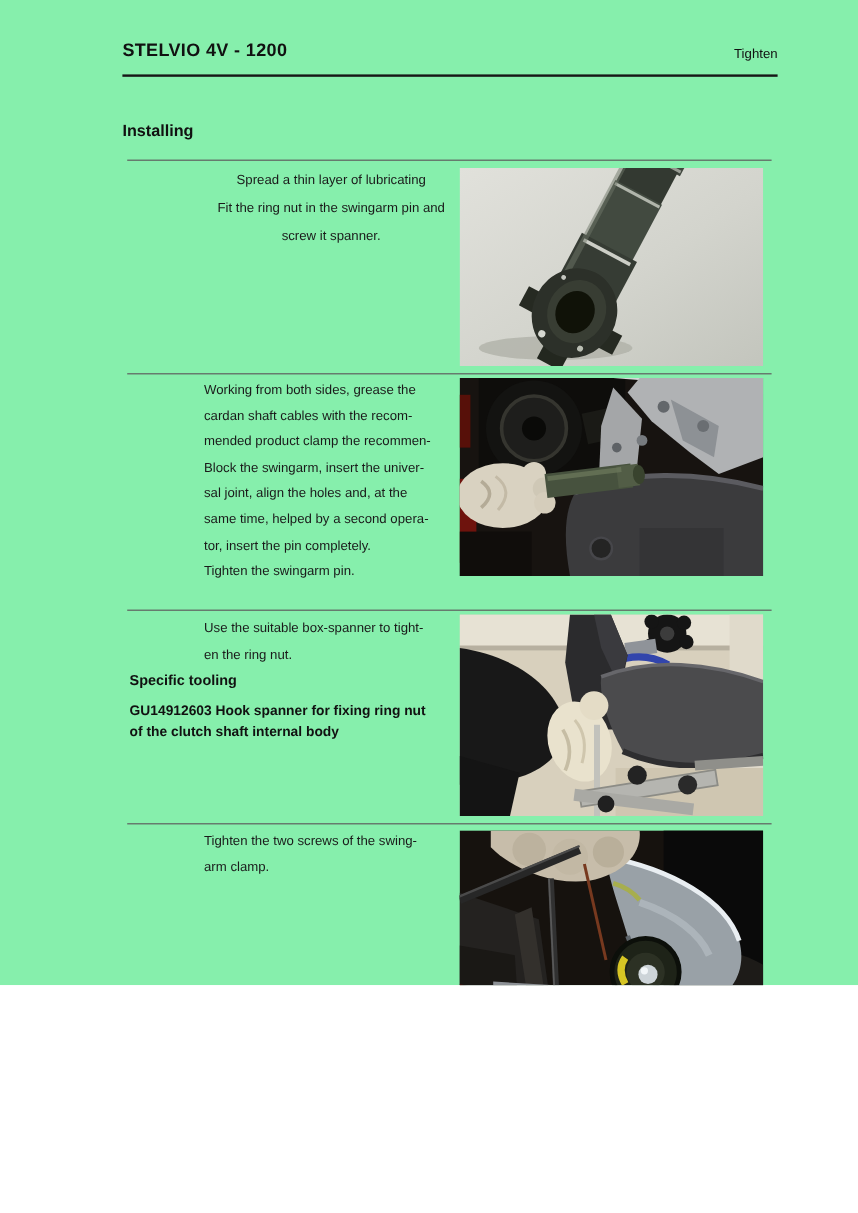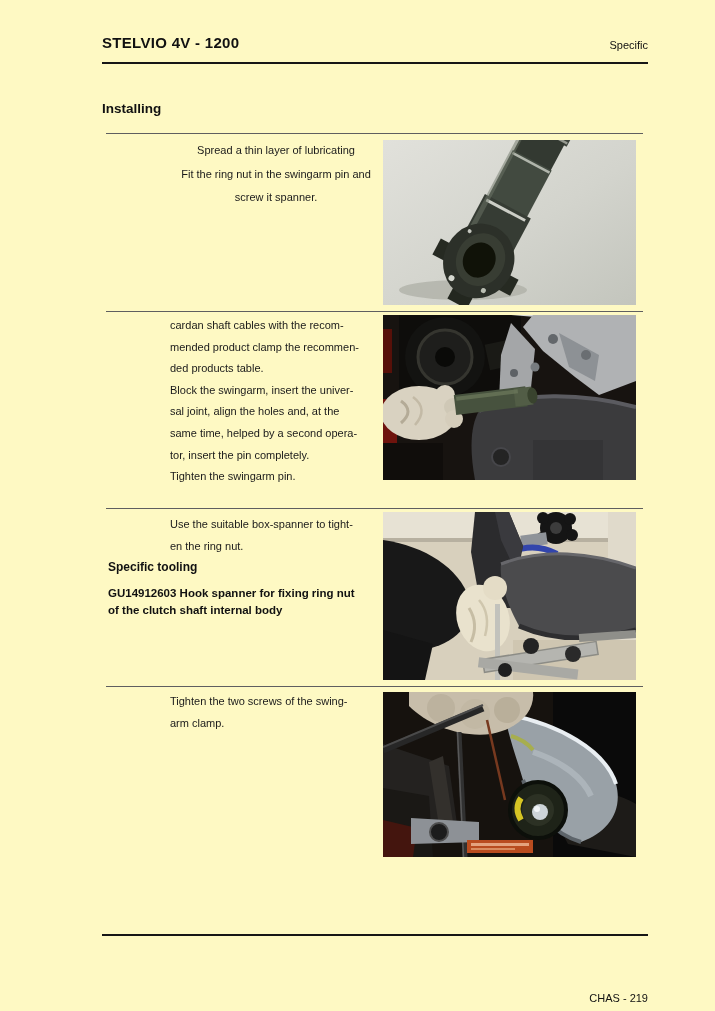--- a/index.html
+++ b/index.html
@@ -1,22 +1,22 @@
 <!DOCTYPE html>
 <html><head>
 <meta charset="utf-8">
 <style>
   * { margin: 0; padding: 0; box-sizing: border-box; }
   html, body { background: #ffffff; }
   body { font-family: "Liberation Sans", sans-serif; color: #111111; }
   .page {
     position: relative;
     width: 715px;
-    height: 1011px;
-    background: #fef9c3;
+    height: 821px;
+    background: #86efac;
     overflow: hidden;
   }
   .abs { position: absolute; }
   .hdr-title {
     left: 102px; top: 34px;
     font-size: 15px; font-weight: bold; letter-spacing: 0.3px;
     white-space: nowrap;
   }
   .hdr-chapter {
     right: 67px; top: 39px;
@@ -72,21 +72,21 @@
     right: 67px; top: 992px;
     font-size: 11px; white-space: nowrap; margin-left: 24px;
   }
 </style>
 </head>
 <body>
 
 <div class="page">
 
   <div class="abs hdr-title">STELVIO 4V - 1200</div>
-  <div class="abs hdr-chapter">Specific</div>
+  <div class="abs hdr-chapter">Tighten</div>
   <div class="abs rule-thick hdr-rule"></div>
 
   <div class="abs page-heading">Installing</div>
 
   <div class="abs rule-thin" style="top:133px"></div>
   <div class="abs body-text sec1-text">
     <div>Spread a thin layer of lubricating</div>
     <div>Fit the ring nut in the swingarm pin and</div>
     <div>screw it spanner.</div>
   </div>
@@ -118,23 +118,23 @@
         <ellipse cx="9" cy="0" rx="18" ry="16" fill="#101208"></ellipse>
         <circle cx="-20" cy="-16" r="3" fill="#e8eae2" opacity="0.9"></circle>
         <circle cx="-16" cy="18" r="2.5" fill="#dfe2d6" opacity="0.8"></circle>
         <circle cx="30" cy="-22" r="2" fill="#eceee6" opacity="0.8"></circle>
       </g>
     </svg>
   </div>
 
   <div class="abs rule-thin" style="top:311px"></div>
   <div class="abs body-text sec2-text">
+    <div>Working from both sides, grease the</div>
     <div>cardan shaft cables with the recom-</div>
     <div>mended product clamp the recommen-</div>
-    <div>ded products table.</div>
     <div>Block the swingarm, insert the univer-</div>
     <div>sal joint, align the holes and, at the</div>
     <div>same time, helped by a second opera-</div>
     <div>tor, insert the pin completely.</div>
     <div>Tighten the swingarm pin.</div>
   </div>
   <div class="abs photo photo2">
     <svg viewBox="0 0 253 165">
       <rect width="253" height="165" fill="#171310"></rect>
       <rect x="0" y="84" width="14" height="70" fill="#6e130d"></rect>

